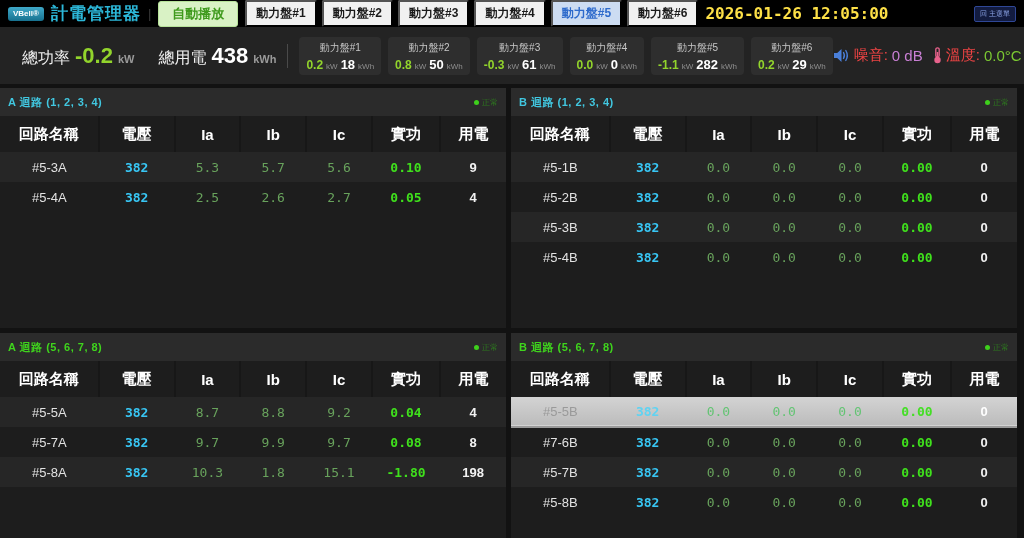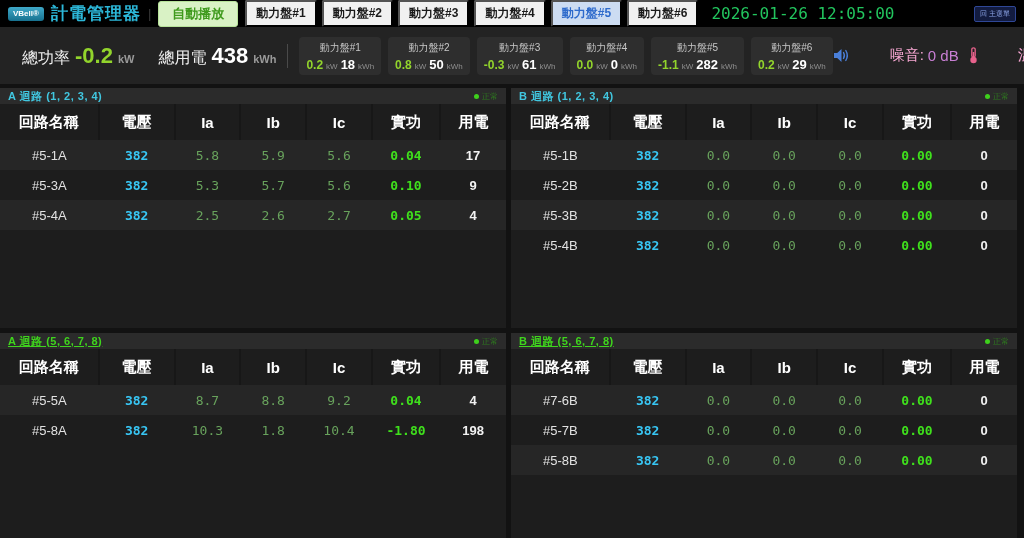--- a/index.html
+++ b/index.html
@@ -11,22 +11,22 @@
   .logo { background:linear-gradient(180deg,#3fa9c9,#17718f); color:#fff; font-size:8px; font-weight:bold;
           padding:3px 5px; border-radius:3px; line-height:1; flex:0 0 auto; }
   .app-title { color:#2cb7d8; font-size:17px; font-weight:bold; letter-spacing:1px; white-space:nowrap; }
   .tdiv { color:#3a3a3a; font-size:13px; }
   .autoplay { background:#d9f2c5; color:#3f9a1d; font-weight:bold; font-size:13px; padding:3px 13px;
               border-radius:3px; border:1px solid #b7e29a; white-space:nowrap; cursor:pointer; }
   .tabs { display:flex; gap:5px; }
   .tab { background:#f1f1f1; color:#1a1a1a; font-weight:bold; font-size:12px; padding:3px 9px;
          border-radius:2px; white-space:nowrap; cursor:pointer; }
   .tab.active { background:#ccdcf2; color:#2e6bcc; }
-  .datetime { color:#22c55e; font-family:"DejaVu Sans Mono", monospace; font-weight:normal; font-size:16px;
-              margin-left:6px; white-space:nowrap; }
+  .datetime { color:#fde047; font-family:"DejaVu Sans Mono", monospace; font-weight:bold; font-size:16px;
+              white-space:nowrap; }
   .spacer { flex:1; }
   .corner-btn { background:#131c40; border:1px solid #2f4796; color:#8ea6e8; font-size:7px;
                 padding:2px 5px; border-radius:2px; white-space:nowrap; cursor:pointer; }
 
   
   .statsbar { height:57px; background:#232323; display:flex; align-items:center; padding:0 10px; }
   .metric { display:flex; align-items:baseline; gap:5px; white-space:nowrap; }
   .metric + .metric { margin-left:12px; }
   .metric-label { color:#f0f0f0; font-size:16px;margin-left:12px; }
   .metric-value { font-size:22px; font-weight:bold; }
@@ -36,34 +36,34 @@
   .vdiv { width:1px; height:24px; background:#4a4a4a; margin:0 11px; flex:0 0 auto; }
   .cards { display:flex; gap:7px; }
   .card { background:#2e2e2e; border-radius:4px; padding:4px 7px 3px; text-align:center; min-width:60px; }
   .card-title { color:#c8c8c8; font-size:10px; margin-bottom:2px; white-space:nowrap; }
   .card-vals { display:flex; align-items:baseline; gap:3px; justify-content:flex-end; white-space:nowrap; }
   .card-kw { color:#92d42c; font-weight:bold; font-size:12px; }
   .card-kwh { color:#fff; font-weight:bold; font-size:13px; }
   .card-unit { color:#8f8f8f; font-size:8px; }
   .env { display:flex; align-items:center; gap:10px; margin-left:auto; padding-right:4px; }
   .env-item { display:flex; align-items:center; gap:4px; font-size:15px; white-space:nowrap; }
-  .env-label { color:#f9a8d4;margin-left:36px; }
+  .env-label { color:#ef4444; }
   .env-val.purple { color:#c97fd4; }
   .env-val.green  { color:#7bc832; }
 
   
   .grid { display:grid; grid-template-columns:506px 506px; gap:5px; margin-top:4px; }
   .panel { background:#1d1d1d; overflow:hidden; }
   .panel.top { height:240px; }
   .panel.bottom { height:210px; }
-  .panel-head { height:16px; background:#2b2b2b; display:flex; align-items:center;
+  .panel-head { height:28px; background:#2b2b2b; display:flex; align-items:center;
                 justify-content:space-between; padding:0 8px; }
   .panel-title { font-size:11px; font-weight:bold; letter-spacing:0.5px; }
   .panel-title.cyan { color:#41c7e0; }
-  .panel-title.green { color:#3fd41d;text-decoration:underline; }
+  .panel-title.green { color:#3fd41d; }
   .status { display:flex; align-items:center; gap:3px; }
   .dot { width:5px; height:5px; border-radius:50%; background:#3ed01c; }
   .status-text { color:#2e7a1f; font-size:8px; }
 
   table { width:100%; border-collapse:collapse; table-layout:fixed; }
   thead th { height:36px; color:#fff; font-weight:bold; font-size:15px; text-align:center;
              border-left:2px solid #171717; }
   thead th:first-child { border-left:none; }
   tbody td { height:30px; text-align:center; font-family:"DejaVu Sans Mono", monospace; font-size:13px; }
   tbody tr:nth-child(odd)  { background:#262626; }
@@ -224,29 +224,20 @@
             <th>電壓</th>
             <th>Ia</th>
             <th>Ib</th>
             <th>Ic</th>
             <th>實功</th>
             <th>用電</th>
           </tr>
         </thead>
       <tbody>
           <tr>
-            <td class="c-name">#5-1A</td>
-            <td class="c-volt">382</td>
-            <td class="c-cur">5.8</td>
-            <td class="c-cur">5.9</td>
-            <td class="c-cur">5.6</td>
-            <td class="c-pow">0.04</td>
-            <td class="c-use">17</td>
-          </tr>
-          <tr>
             <td class="c-name">#5-3A</td>
             <td class="c-volt">382</td>
             <td class="c-cur">5.3</td>
             <td class="c-cur">5.7</td>
             <td class="c-cur">5.6</td>
             <td class="c-pow">0.10</td>
             <td class="c-use">9</td>
           </tr>
           <tr>
             <td class="c-name">#5-4A</td>
@@ -364,25 +355,34 @@
           <tr>
             <td class="c-name">#5-5A</td>
             <td class="c-volt">382</td>
             <td class="c-cur">8.7</td>
             <td class="c-cur">8.8</td>
             <td class="c-cur">9.2</td>
             <td class="c-pow">0.04</td>
             <td class="c-use">4</td>
           </tr>
           <tr>
+            <td class="c-name">#5-7A</td>
+            <td class="c-volt">382</td>
+            <td class="c-cur">9.7</td>
+            <td class="c-cur">9.9</td>
+            <td class="c-cur">9.7</td>
+            <td class="c-pow">0.08</td>
+            <td class="c-use">8</td>
+          </tr>
+          <tr>
             <td class="c-name">#5-8A</td>
             <td class="c-volt">382</td>
             <td class="c-cur">10.3</td>
             <td class="c-cur">1.8</td>
-            <td class="c-cur">10.4</td>
+            <td class="c-cur">15.1</td>
             <td class="c-pow">-1.80</td>
             <td class="c-use">198</td>
           </tr>
         </tbody>
     </table>
   </section>
 
   <section class="panel bottom">
     <header class="panel-head">
       <span class="panel-title green">B 迴路 (5, 6, 7, 8)</span>
@@ -406,20 +406,29 @@
             <th>回路名稱</th>
             <th>電壓</th>
             <th>Ia</th>
             <th>Ib</th>
             <th>Ic</th>
             <th>實功</th>
             <th>用電</th>
           </tr>
         </thead>
       <tbody>
+          <tr class="hl">
+            <td class="c-name">#5-5B</td>
+            <td class="c-volt">382</td>
+            <td class="c-cur">0.0</td>
+            <td class="c-cur">0.0</td>
+            <td class="c-cur">0.0</td>
+            <td class="c-pow">0.00</td>
+            <td class="c-use">0</td>
+          </tr>
           <tr>
             <td class="c-name">#7-6B</td>
             <td class="c-volt">382</td>
             <td class="c-cur">0.0</td>
             <td class="c-cur">0.0</td>
             <td class="c-cur">0.0</td>
             <td class="c-pow">0.00</td>
             <td class="c-use">0</td>
           </tr>
           <tr>

